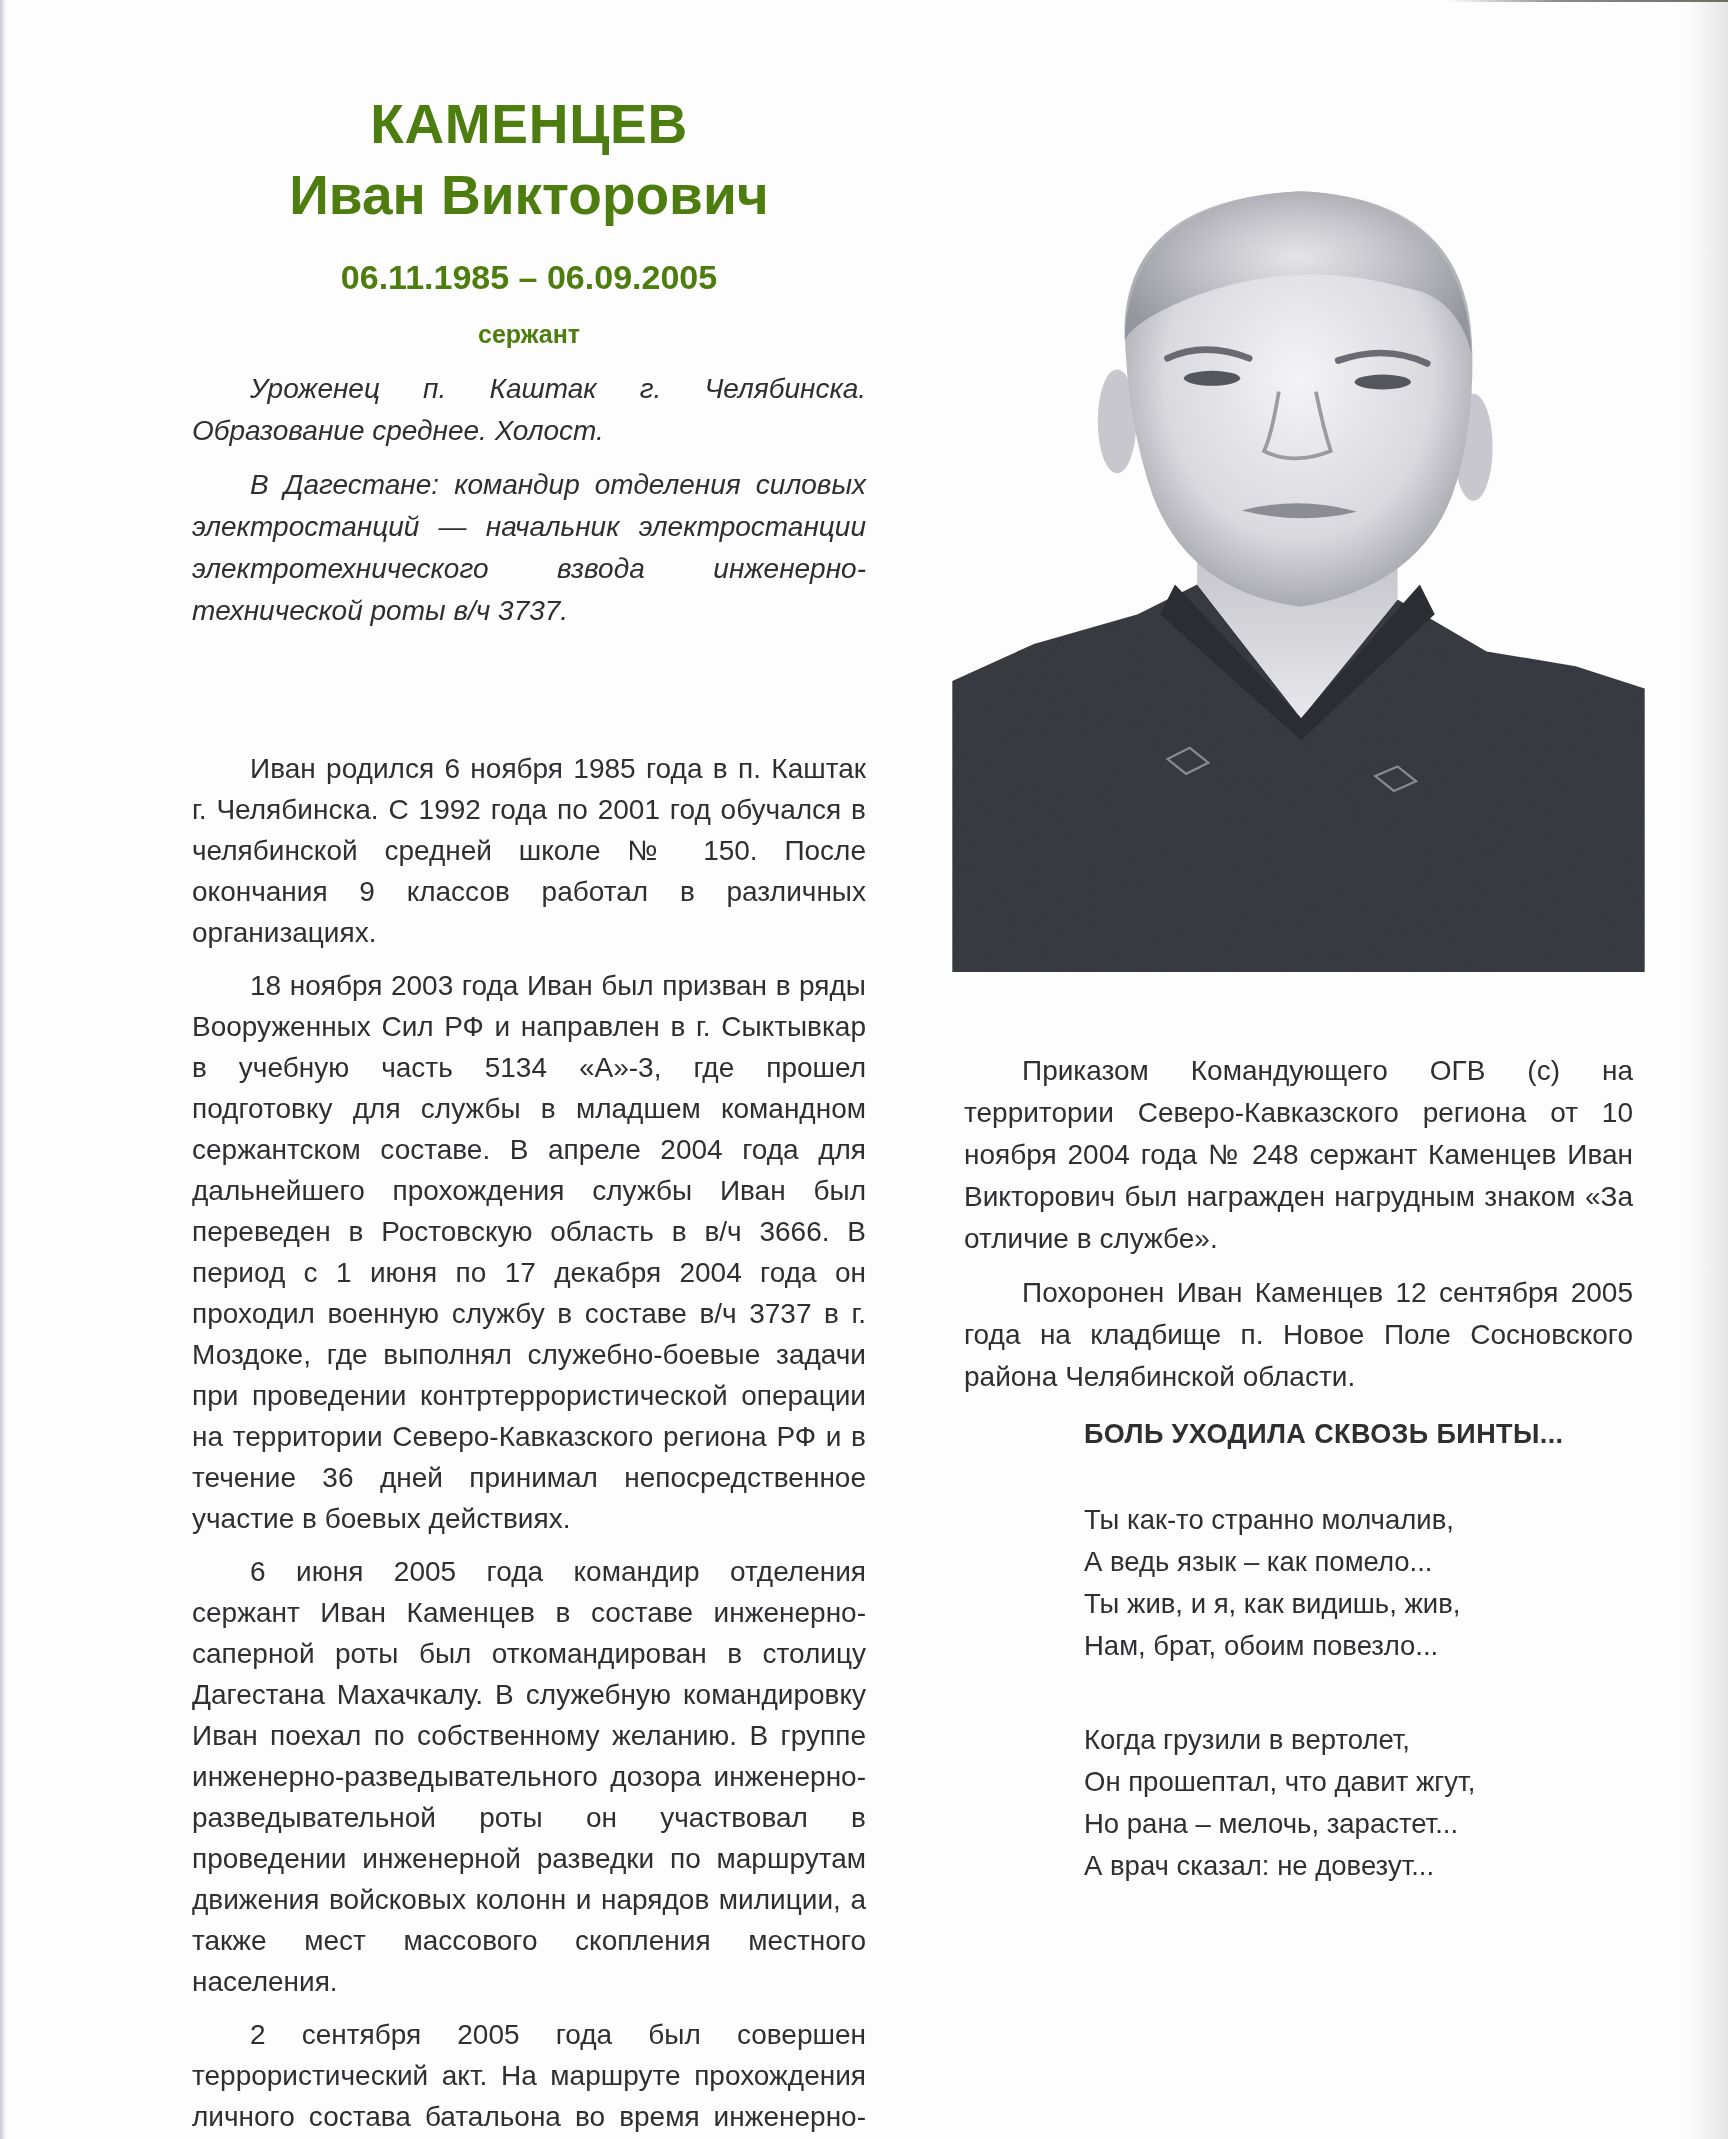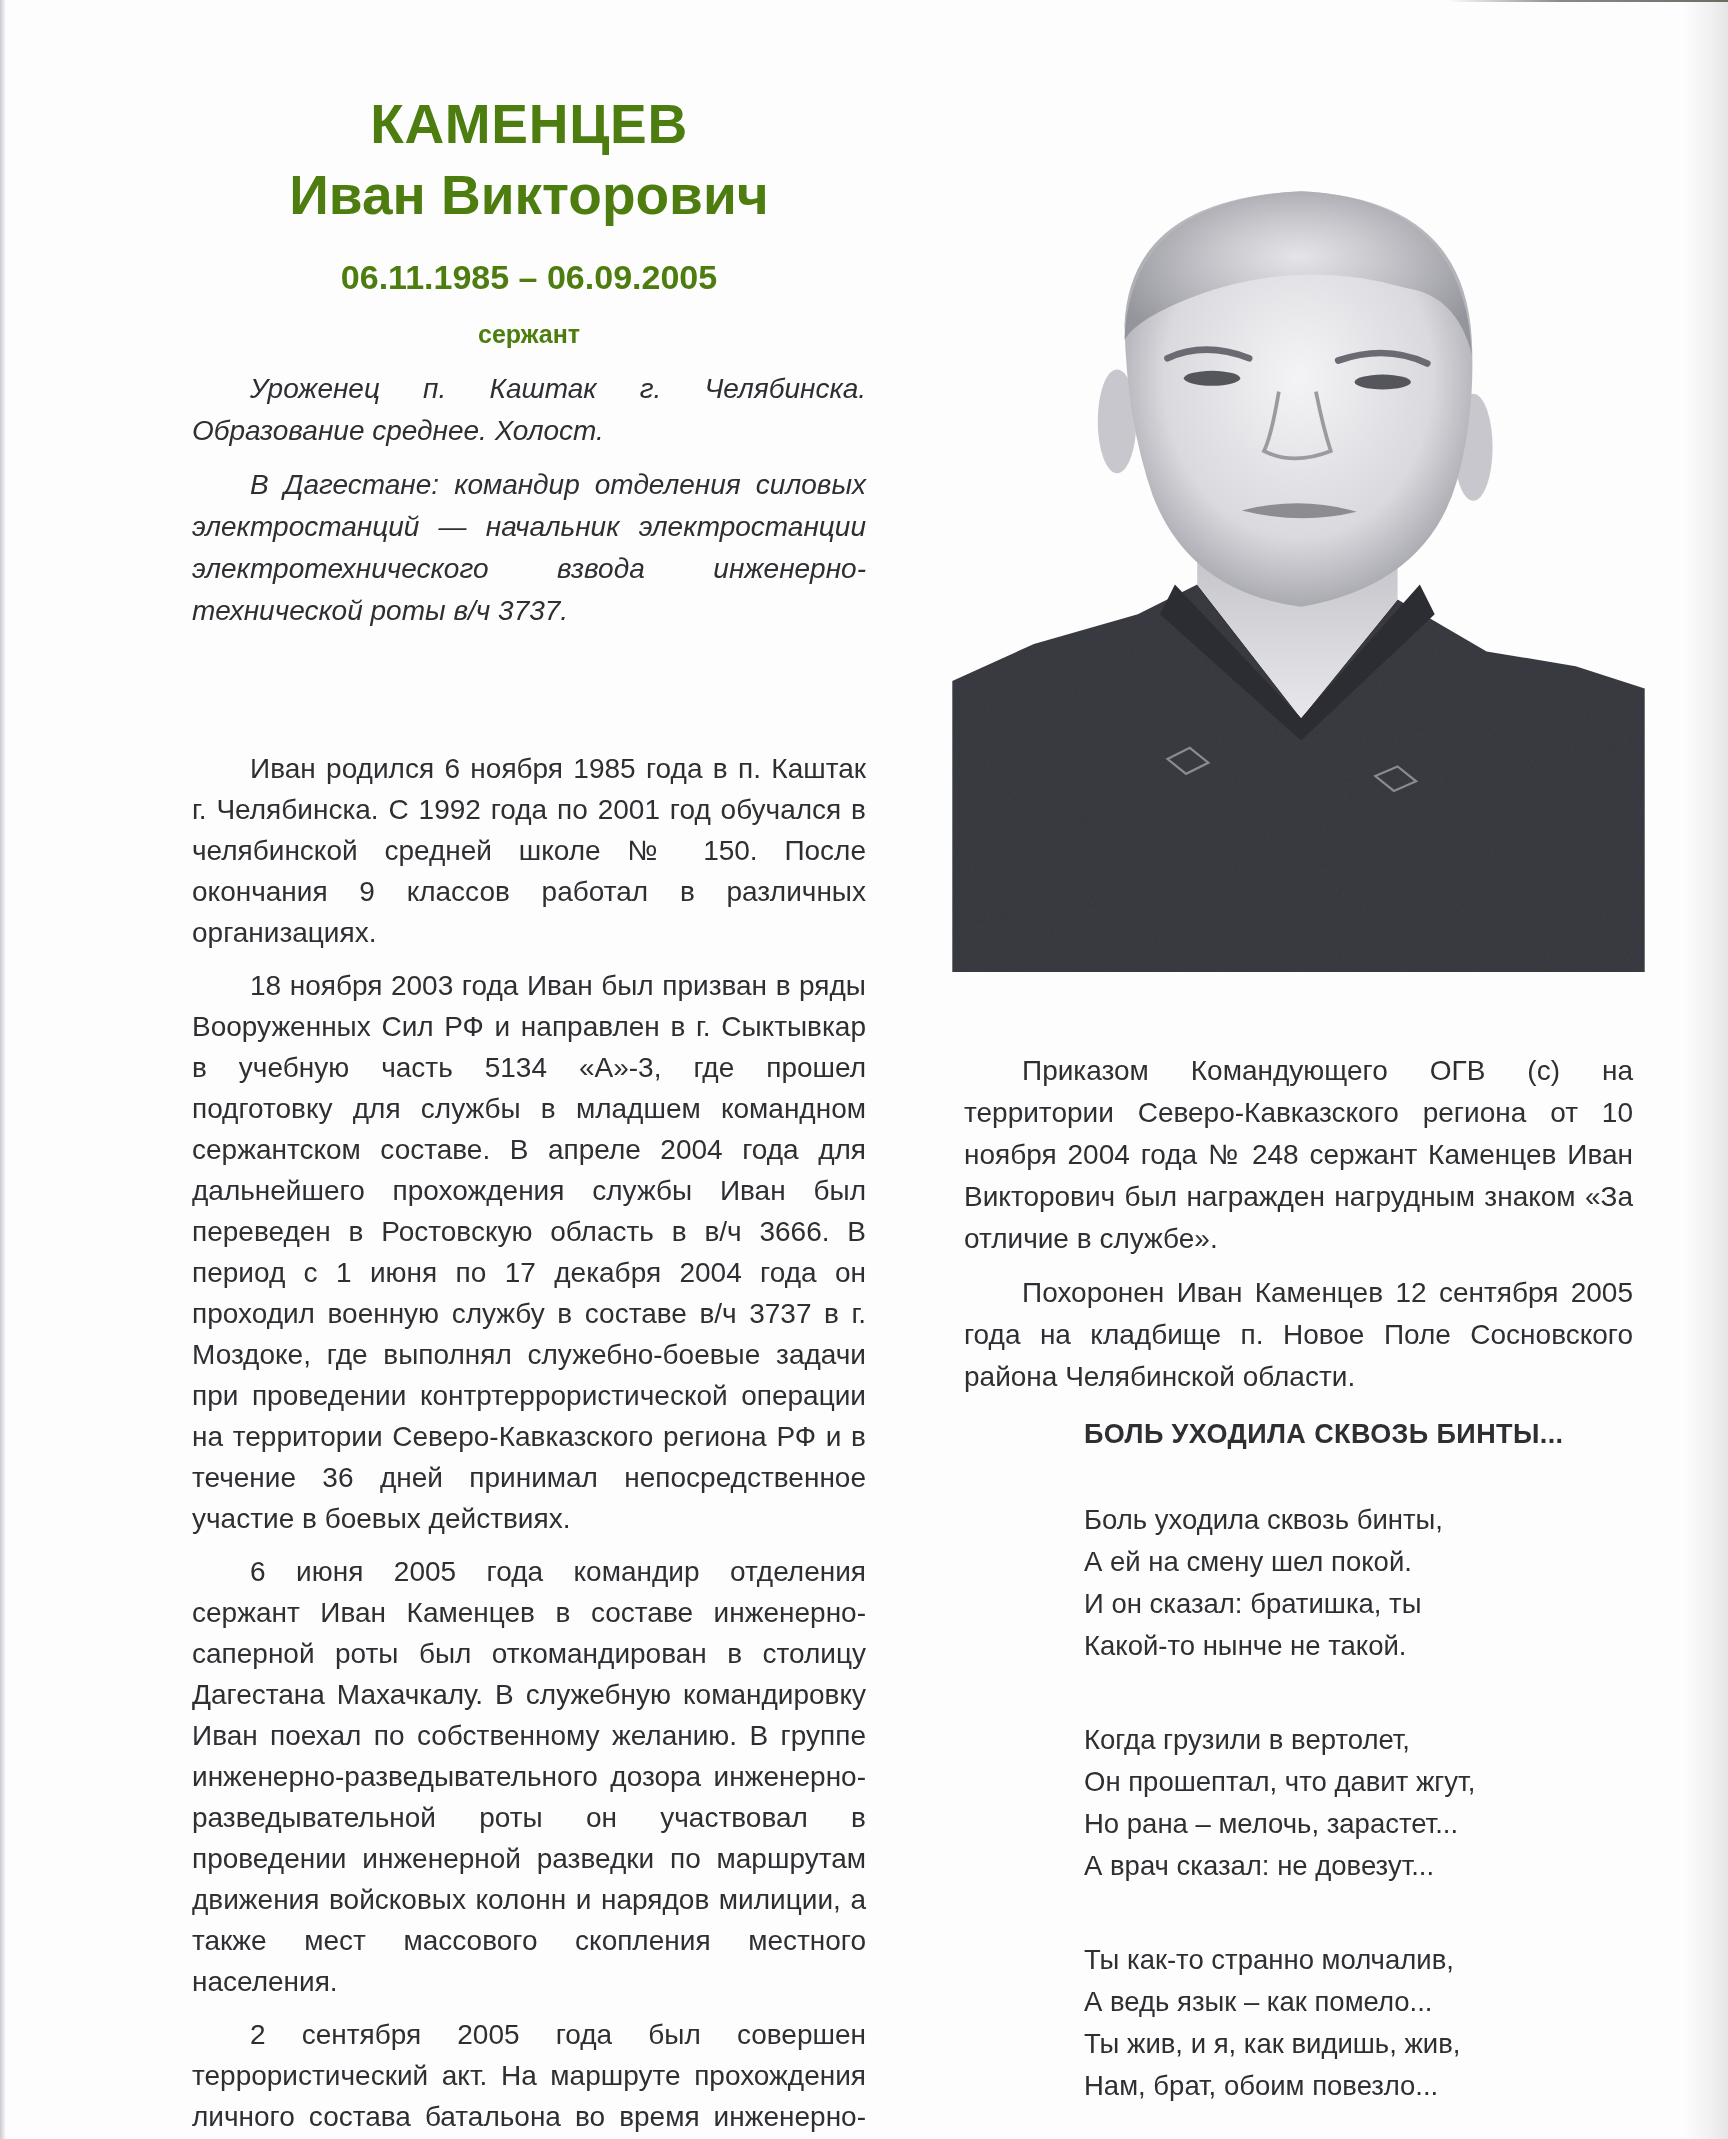--- a/index.html
+++ b/index.html
@@ -143,31 +143,25 @@
 </figure>
 
 <section class="col-right award">
   <p>Приказом Командующего ОГВ (с) на территории Северо-Кавказского региона от 10 ноября 2004 года № 248 сержант Каменцев Иван Викторович был награжден нагрудным знаком «За отличие в службе».</p>
   <p>Похоронен Иван Каменцев 12 сентября 2005 года на кладбище п. Новое Поле Сосновского района Челябинской области.</p>
 </section>
 
 <section class="poem">
   <h2 class="poem-title" style="font-weight:bold;">БОЛЬ УХОДИЛА СКВОЗЬ БИНТЫ...</h2>
   <div class="stanza">
-    <div class="verse">Боль уходила сквозь бинты,</div>
-    <div class="verse">А ей на смену шел покой.</div>
-    <div class="verse">И он сказал: братишка, ты</div>
-    <div class="verse">Какой-то нынче не такой.</div>
+    <div class="verse">Ты как-то странно молчалив,</div>
+    <div class="verse">А ведь язык – как помело...</div>
+    <div class="verse">Ты жив, и я, как видишь, жив,</div>
+    <div class="verse">Нам, брат, обоим повезло...</div>
   </div>
   <div class="stanza">
     <div class="verse">Когда грузили в вертолет,</div>
     <div class="verse">Он прошептал, что давит жгут,</div>
     <div class="verse">Но рана – мелочь, зарастет...</div>
     <div class="verse">А врач сказал: не довезут...</div>
   </div>
-  <div class="stanza">
-    <div class="verse">Ты как-то странно молчалив,</div>
-    <div class="verse">А ведь язык – как помело...</div>
-    <div class="verse">Ты жив, и я, как видишь, жив,</div>
-    <div class="verse">Нам, брат, обоим повезло...</div>
-  </div>
 </section>
 
 
 </body></html>

